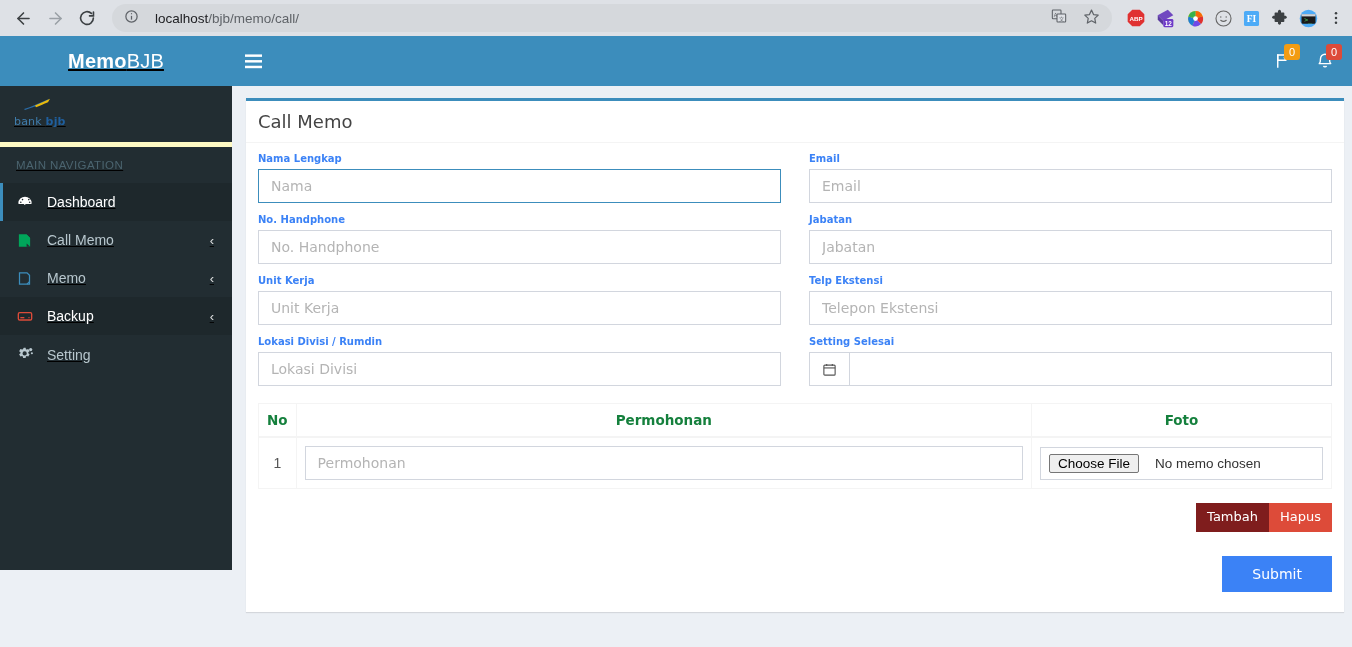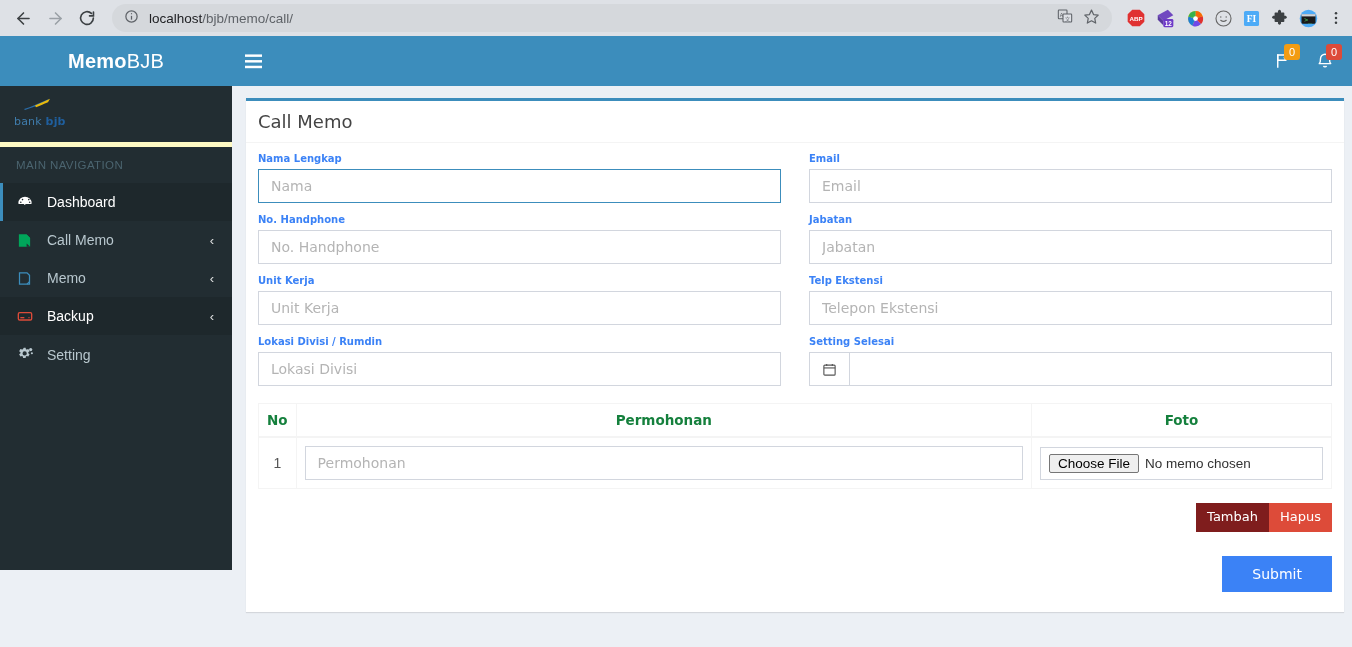--- a/index.html
+++ b/index.html
@@ -29,21 +29,21 @@
   .nav-btn svg { display: block; }
   .omnibox {
     flex: 1 1 auto;
     height: 28px;
     background: #d5d8dc;
     border-radius: 14px;
     display: flex;
     align-items: center;
     padding: 0 12px;
     margin: 0 6px 0 8px;
-    gap: 10px;
+    gap: 16px;
     min-width: 0;
   }
   .omnibox .url {
     font-size: 13.5px;
     color: #202124;
     white-space: nowrap;
     overflow: hidden;
     text-overflow: ellipsis;
     flex: 1 1 auto;
   }
@@ -62,20 +62,21 @@
     position: relative;
   }
 
   
   .sidebar {
     width: 232px;
     flex: 0 0 232px;
     background: #222d32;
     height: 534px;
     overflow: hidden;
+    text-decoration: underline;
   }
   .brand {
     height: 50px;
     background: #3c8dbc;
     display: flex;
     align-items: center;
     justify-content: center;
     color: #fff;
     font-size: 20px;
     letter-spacing: .2px;
@@ -273,21 +274,21 @@
   table.tbl td { font-size: 14px; color: #555; }
   .col-no { width: 36px; text-align: center; }
   .col-foto { width: 300px; }
   .td-row td { padding: 10px 8px; }
 
   .file-input {
     border: 1px solid #d2d6de;
     padding: 6px 8px;
     display: flex;
     align-items: center;
-    gap: 6px;
+    gap: 16px;
     background: #fff;
   }
   .file-btn {
     border: 1px solid #767676;
     background: #efefef;
     padding: 1px 8px;
     font-size: 13.5px;
     color: #000;
     border-radius: 2px;
     font-family: "Liberation Sans", sans-serif;

